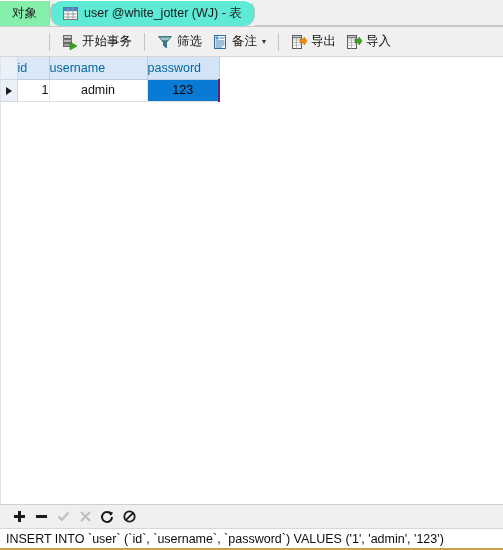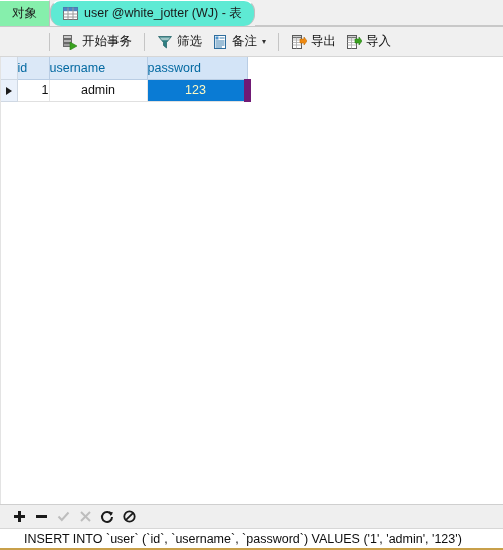--- a/index.html
+++ b/index.html
@@ -170,22 +170,22 @@
     background: #ffffff;
     border-right: 1px solid #e6e6e6;
     border-bottom: 1px solid #e0e0e0;
     padding: 0 5px;
     color: #101010;
     text-align: center;
   }
   td.cell.num { text-align: right; }
   td.cell.selected {
     background: #0a7bd4;
-    color: #fef9c3;
-    border-right: 7px solid #701a75;
+    color: #000000;
+    border-right: 2px solid #701a75;
   }
   .row-marker {
     display: inline-block;
     width: 0; height: 0;
     border-left: 6px solid #1b1b1b;
     border-top: 4px solid transparent;
     border-bottom: 4px solid transparent;
     vertical-align: middle;
   }
 
@@ -214,21 +214,21 @@
   .nav-ic.dim { color: #bdbdbd; }
 
   
   .sqlbar {
     height: 22px;
     background: #ffffff;
     border-top: 1px solid #d7d7d7;
     border-bottom: 2px solid #c8a04a;
     display: flex;
     align-items: center;
-    padding-left: 24px;
+    padding-left: 6px;
     font-size: 12.5px;
     color: #0d0d0d;
     white-space: nowrap;
     box-sizing: border-box;
     flex: 0 0 auto;
     overflow: hidden;
   }
 </style>
 </head>
 <body>
@@ -334,21 +334,21 @@
 
   </div>
 
   <div class="gridwrap">
     <table class="grid">
       <thead>
         <tr>
           <th class="gutter"></th>
           <th class="hd" style="width:32px">id</th>
           <th class="hd" style="width:98px">username</th>
-          <th class="hd sel" style="width:100px">password</th>
+          <th class="hd sel" style="width:72px">password</th>
         </tr>
       </thead>
       <tbody>
         <tr>
           <td class="gutter">
             <span class="row-marker"></span>
           </td>
           <td class="cell num">1</td>
           <td class="cell">admin</td>
           <td class="cell selected">123</td>

